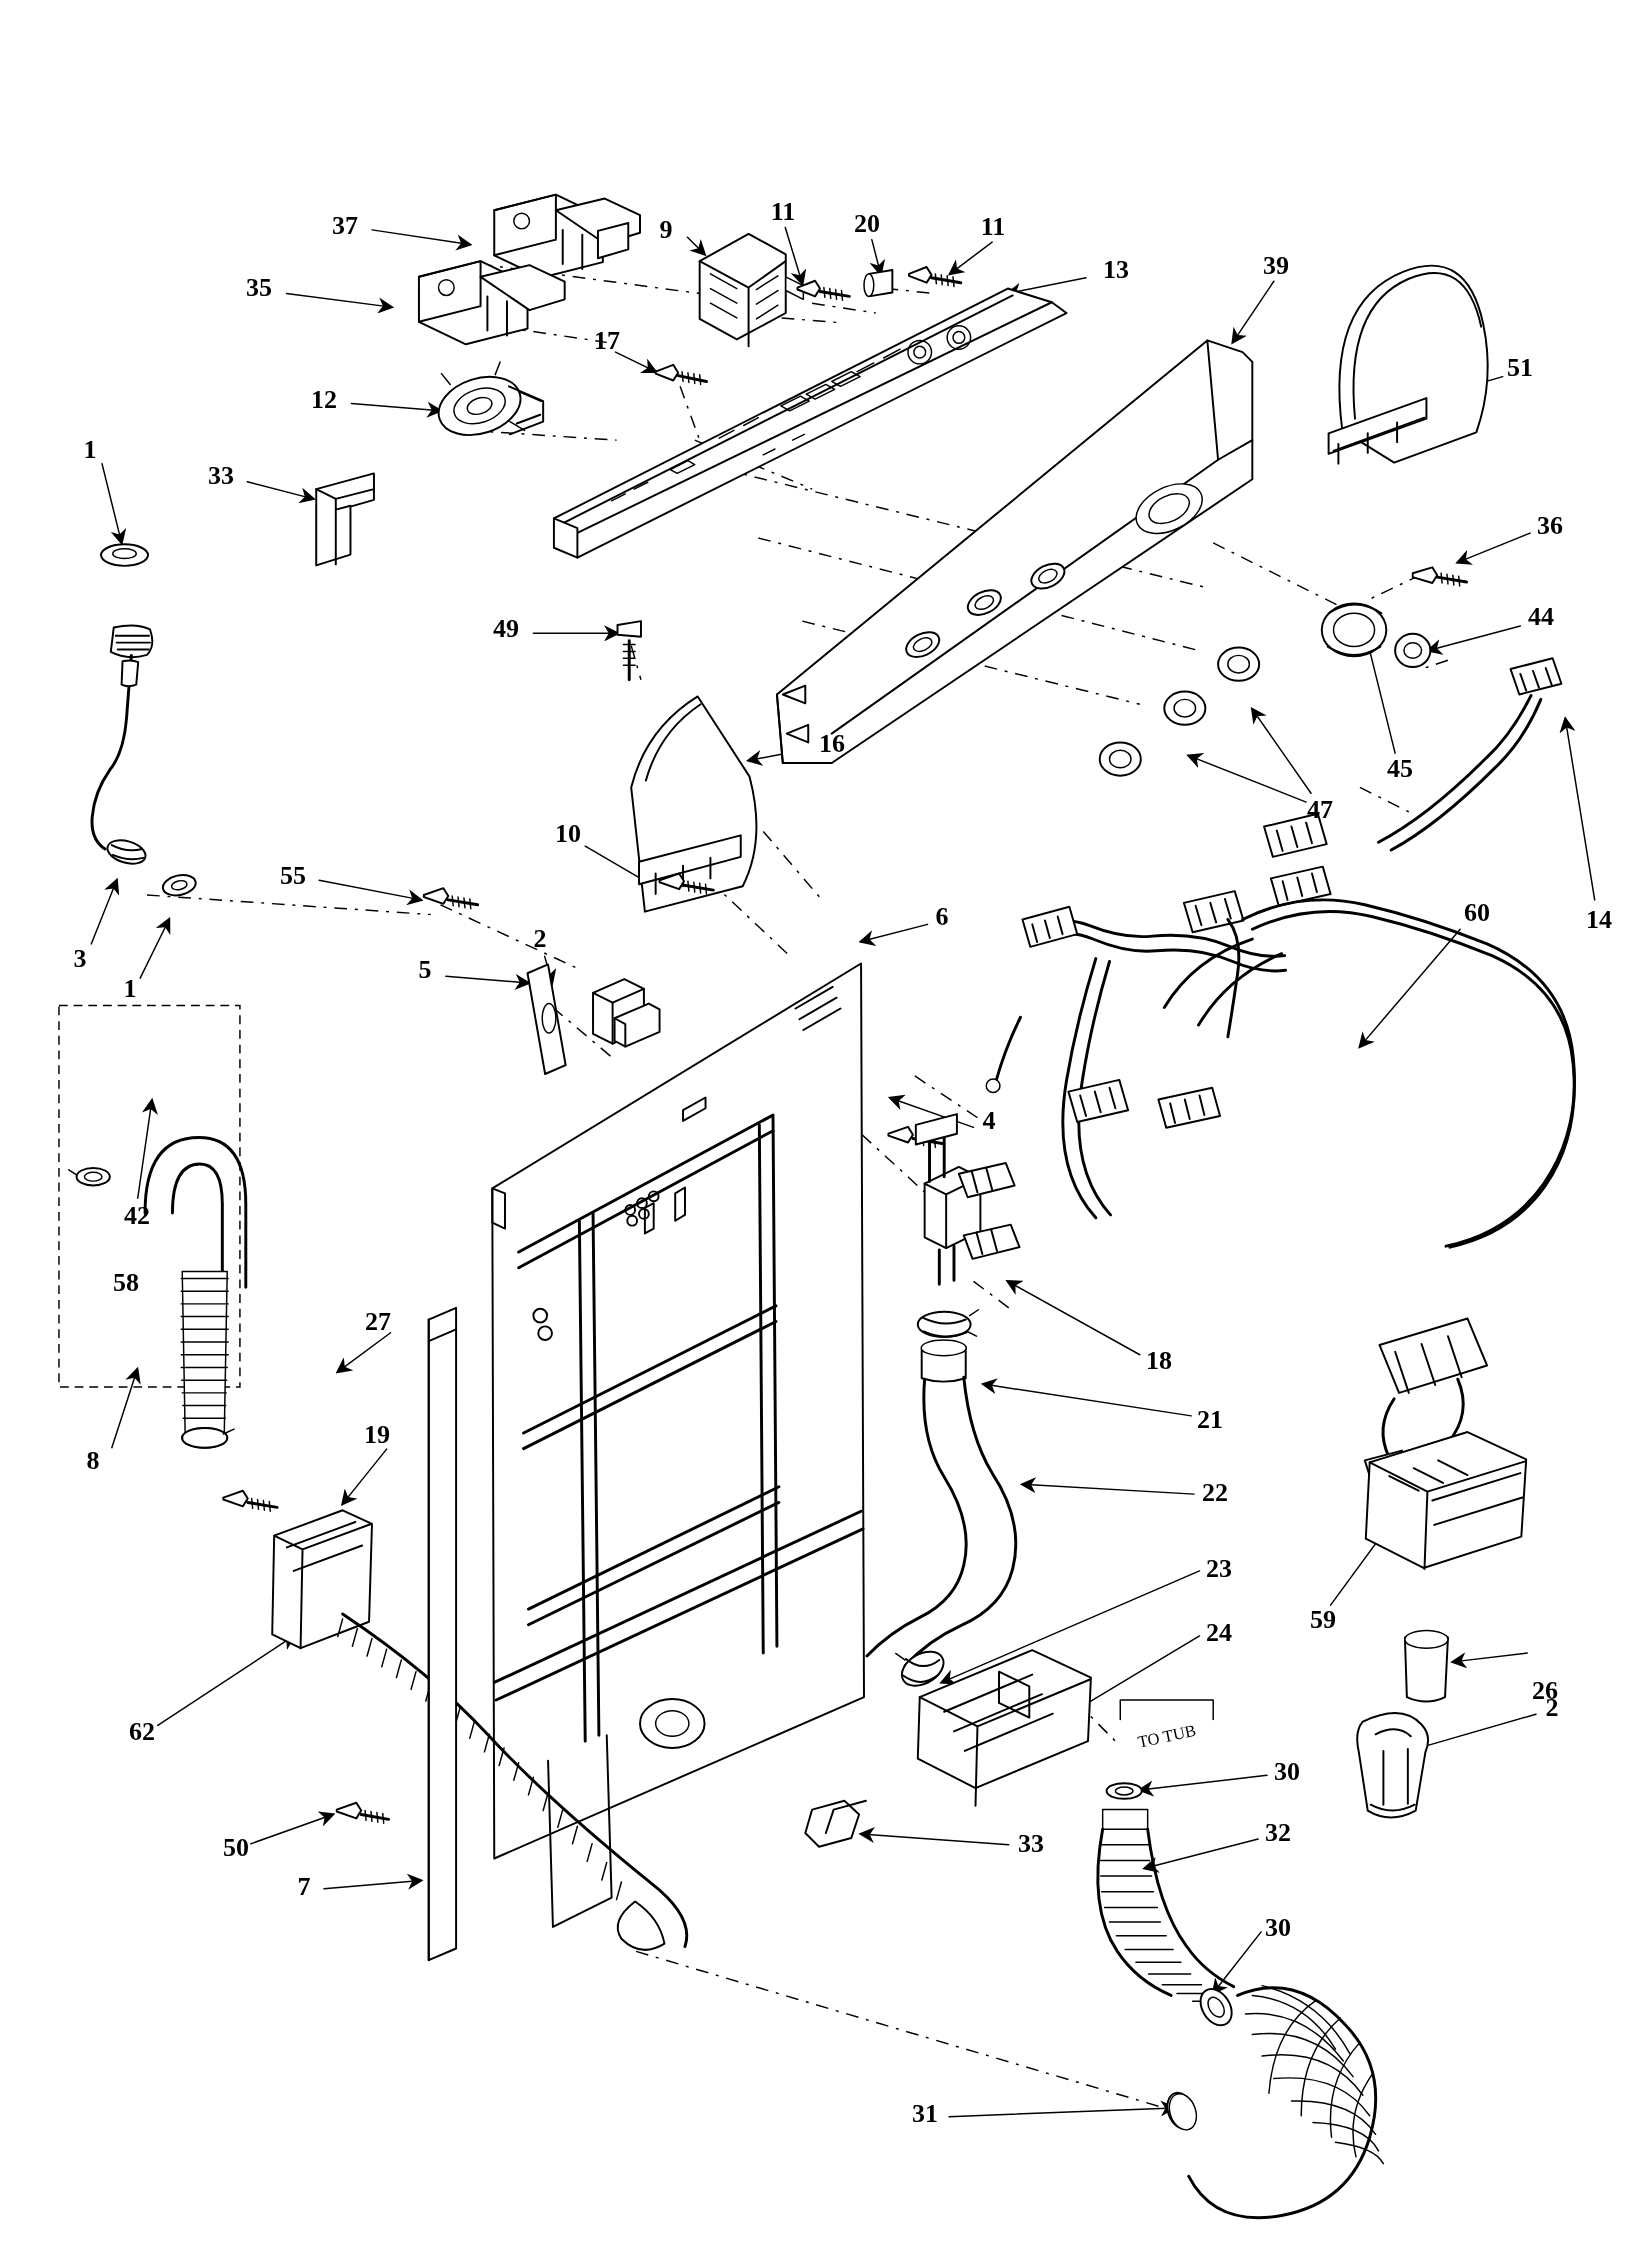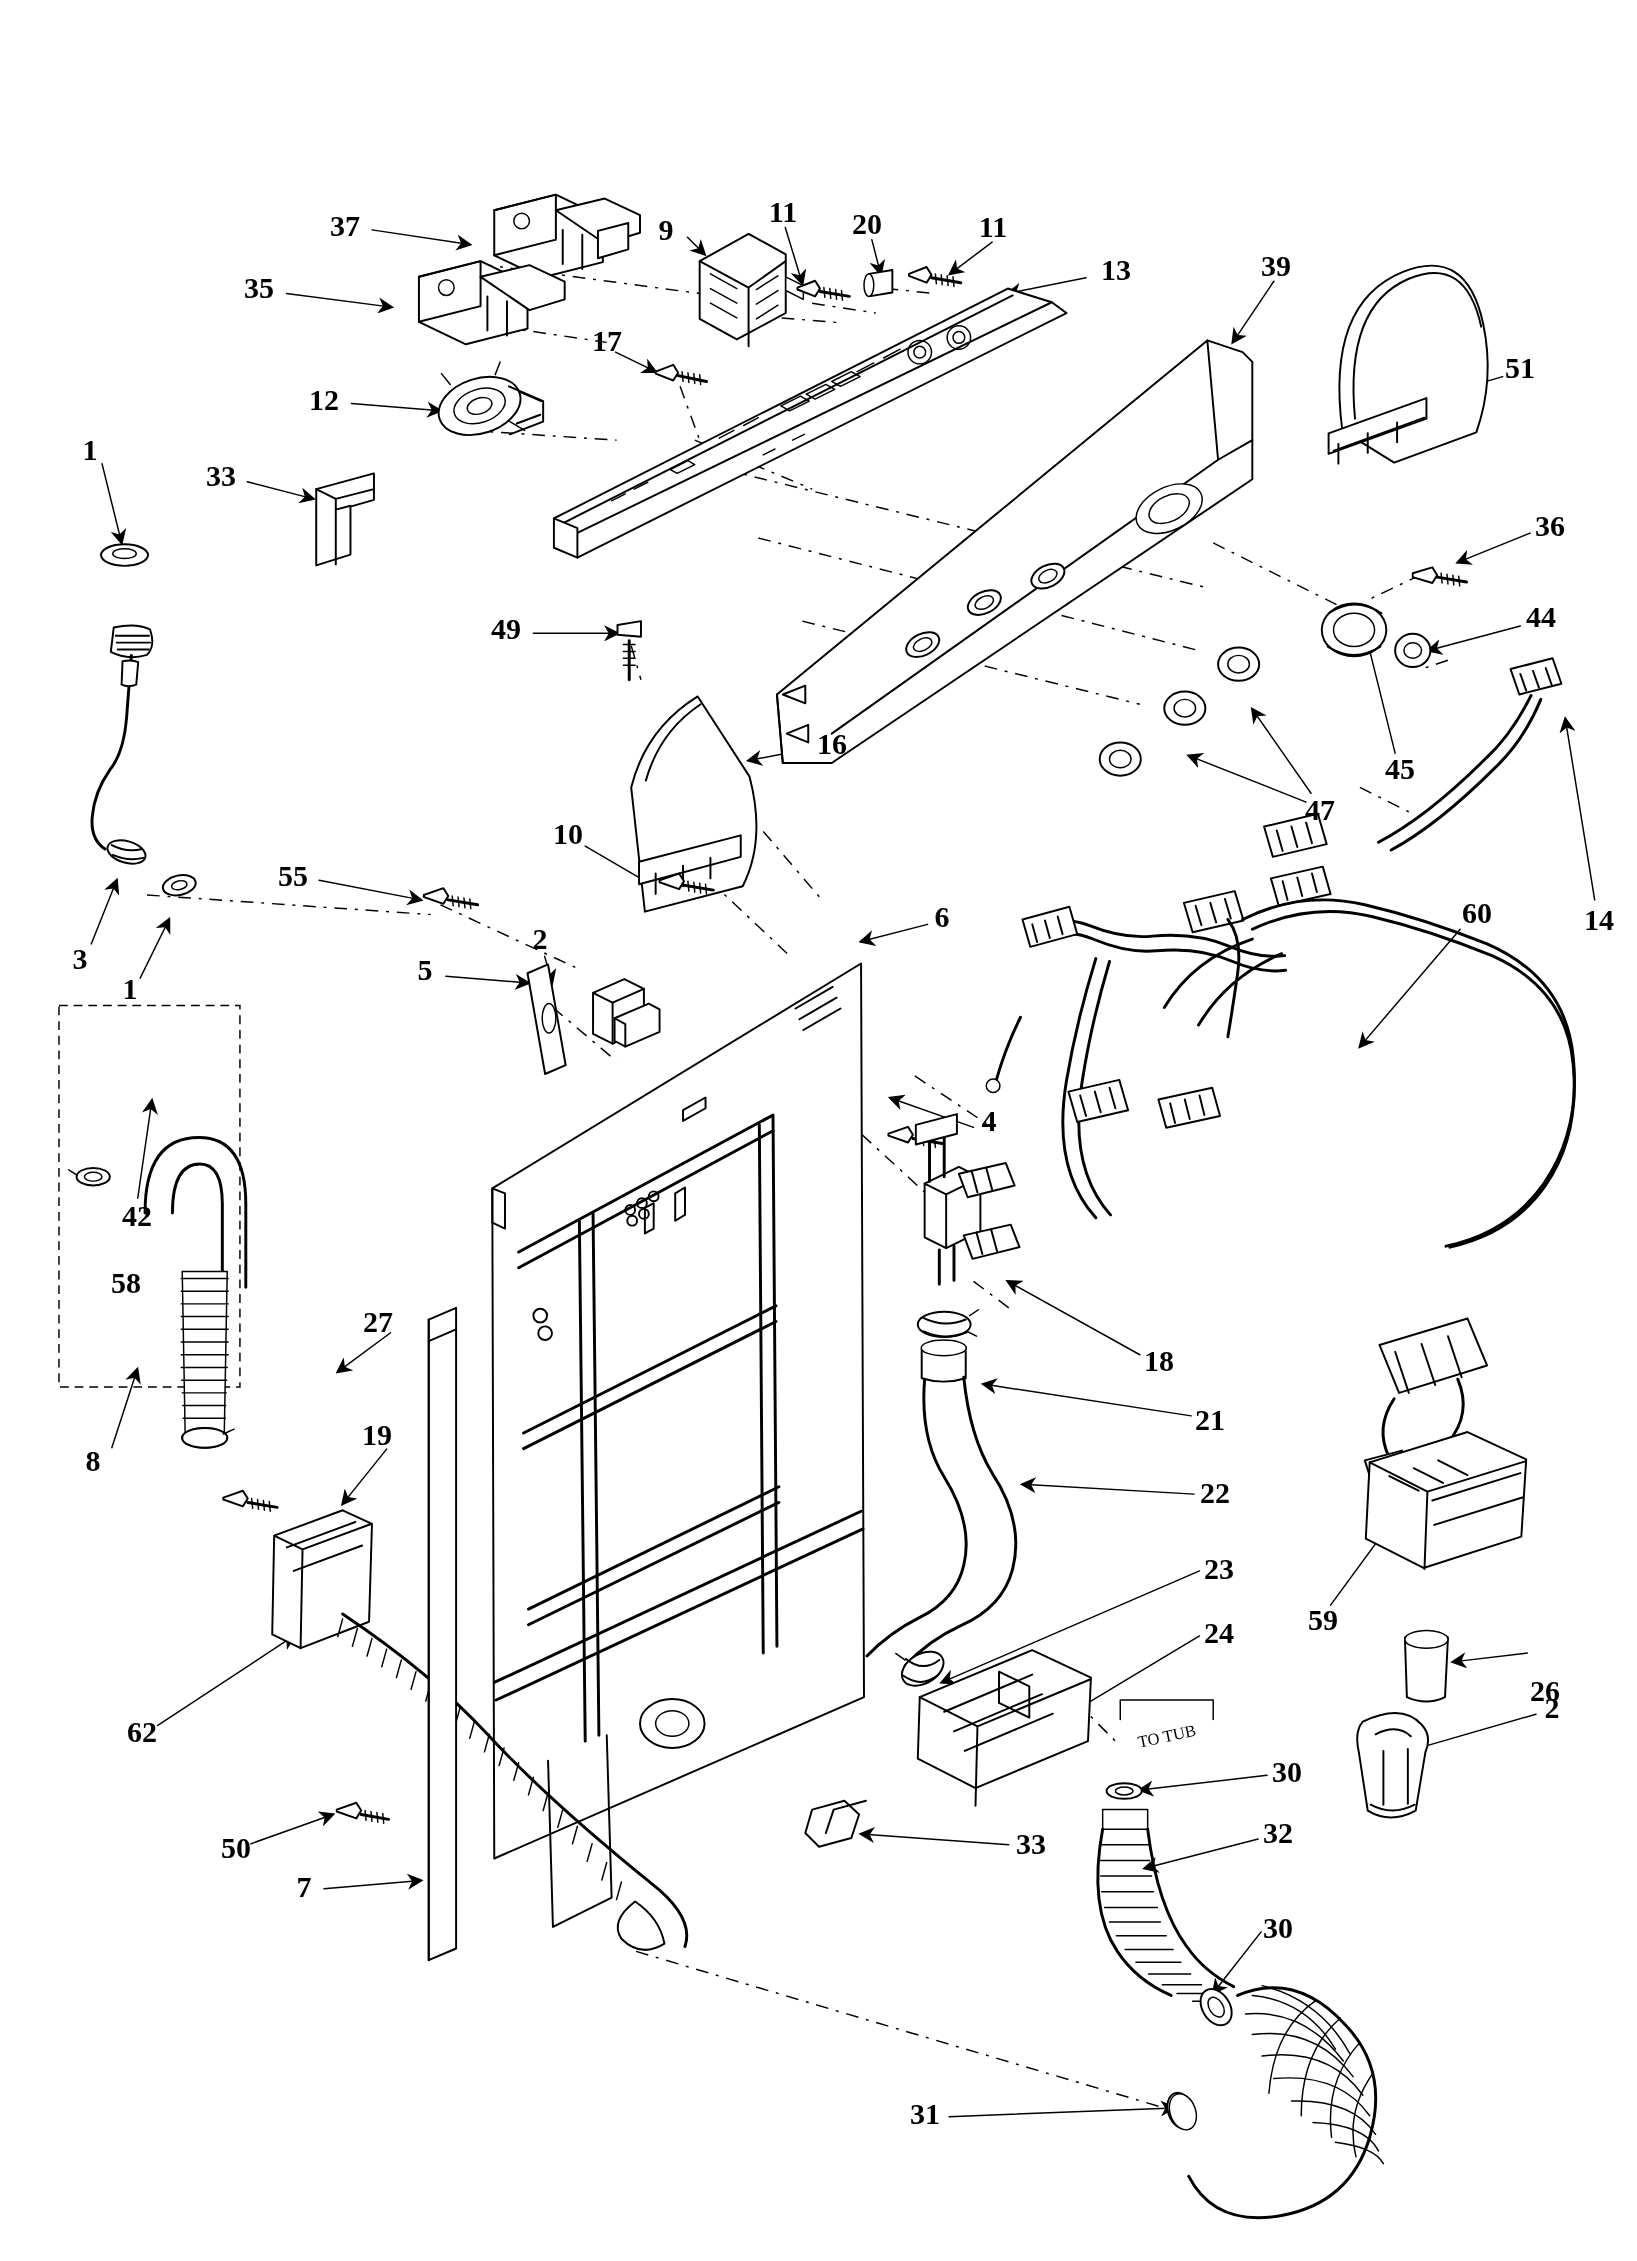--- a/index.html
+++ b/index.html
@@ -21,21 +21,21 @@
     position: absolute;
     left: 0; top: 0;
     width: 1638px;
     height: 2261px;
   }
   .callout {
     position: absolute;
     font-family: "Liberation Serif", serif;
     font-weight: bold;
     color: #000000;
-    font-size: 30px;
+    font-size: 26px;
     line-height: 30px;
     white-space: nowrap;
     transform: translate(-50%, -50%);
   }
   .small-label {
     position: absolute;
     font-family: "Liberation Serif", serif;
     font-weight: normal;
     color: #000000;
     font-size: 16.6px;

